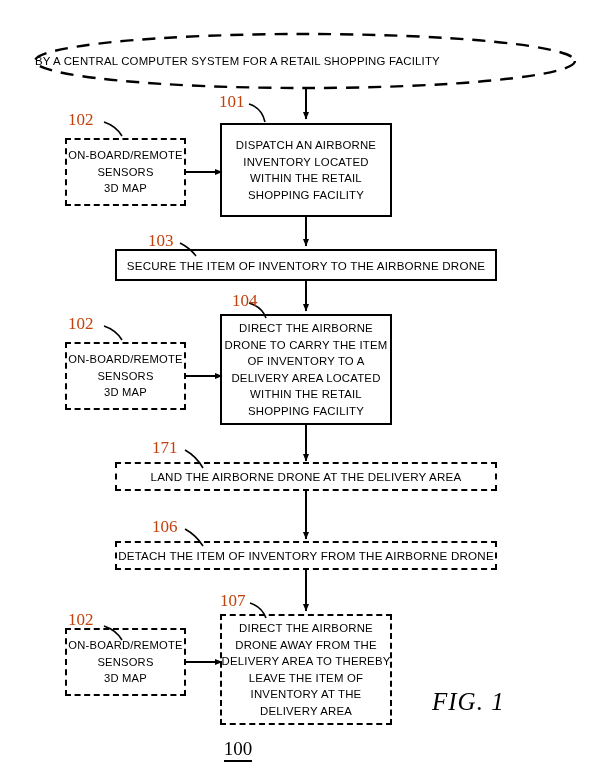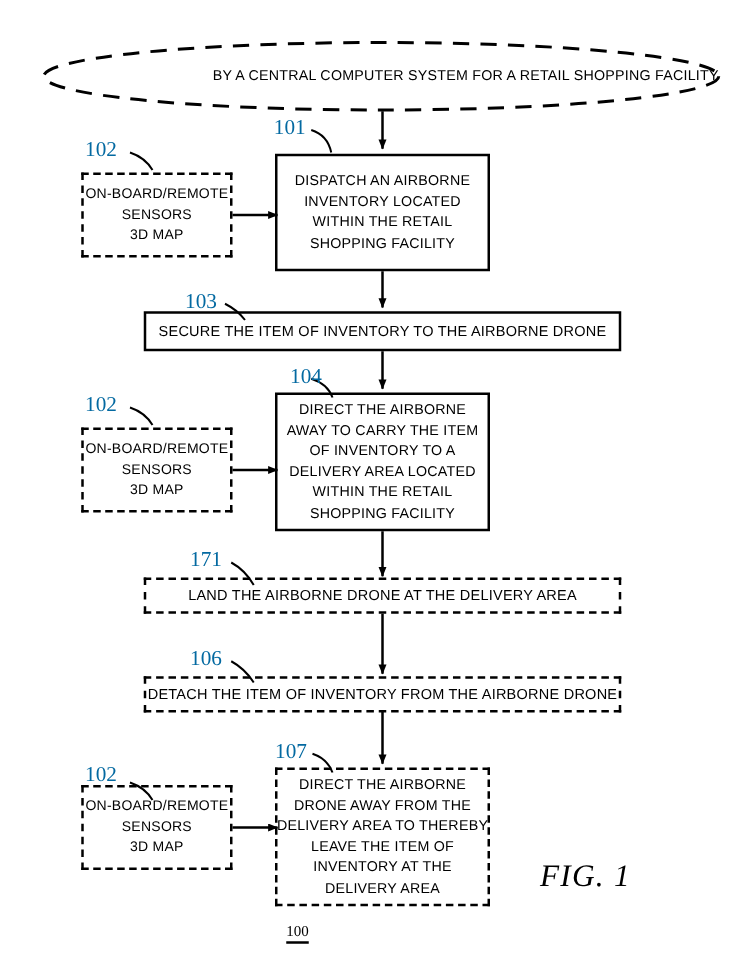--- a/index.html
+++ b/index.html
@@ -59,50 +59,50 @@
   .sensor {
     font-size: 11.2px;
     line-height: 16.5px;
   }
   
   #ellipse-label {
     position: absolute;
     left: 35px;
     top: 55px;
     width: 540px;
-    text-align: right;
+    text-align: left;
     font-size: 11.4px;
     letter-spacing: 0.2px;
   }
   
   .ref {
     position: absolute;
     font-size: 17px;
     font-family: "Liberation Serif", serif;
-    color: #0369a1;
+    color: #c2410c;
     white-space: nowrap;
   }
   
   #fig-caption {
     position: absolute;
     left: 432px;
     top: 688px;
     font-family: "Liberation Serif", serif;
     font-style: italic;
     font-size: 25px;
     letter-spacing: 1px;
   }
   #diagram-number {
     position: absolute;
     left: 0;
     top: 738px;
     width: 476px;
     text-align: center;
     font-family: "Liberation Serif", serif;
-    font-size: 12px;
+    font-size: 19px;
   }
   #diagram-number span {
     border-bottom: 2px solid #000;
     padding-bottom: 1px;
   }
 </style>
 </head>
 <body>
 
 <div id="page">
@@ -153,21 +153,21 @@
   </div>
   <div class="ref" style="left:219px; top:92px;">101</div>
 
   <div class="node solid wide" style="left:115px; top:249px; width:382px; height:32px;">
     <span class="line">SECURE THE ITEM OF INVENTORY TO THE AIRBORNE DRONE</span>
   </div>
   <div class="ref" style="left:148px; top:231px;">103</div>
 
   <div class="node solid proc" style="left:220px; top:314px; width:172px; height:111px;">
     <span class="line">DIRECT THE AIRBORNE</span>
-    <span class="line">AWAY TO CARRY THE ITEM</span>
+    <span class="line">DRONE TO CARRY THE ITEM</span>
     <span class="line">OF INVENTORY TO A</span>
     <span class="line">DELIVERY AREA LOCATED</span>
     <span class="line">WITHIN THE RETAIL</span>
     <span class="line">SHOPPING FACILITY</span>
   </div>
   <div class="ref" style="left:232px; top:291px;">104</div>
 
   <div class="node dashed wide" style="left:115px; top:462px; width:382px; height:29px;">
     <span class="line">LAND THE AIRBORNE DRONE AT THE DELIVERY AREA</span>
   </div>

